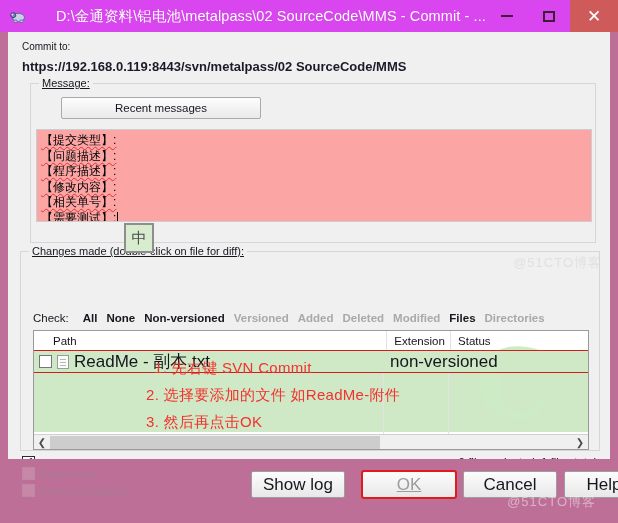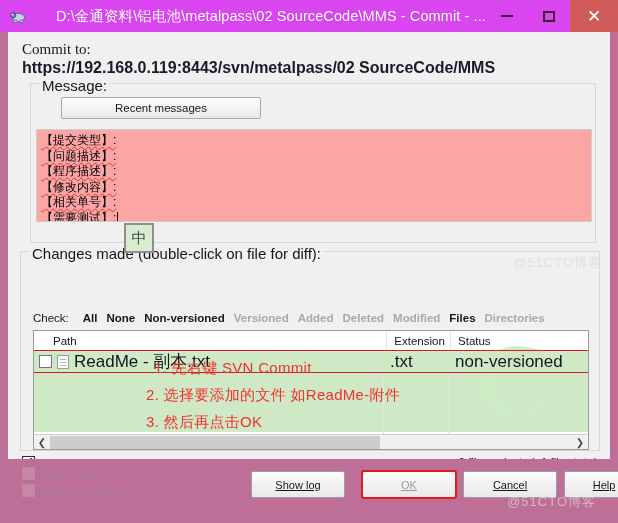--- a/index.html
+++ b/index.html
@@ -46,33 +46,34 @@
   
   #client {
     position: absolute; left: 8px; top: 32px; width: 602px; height: 427px;
     background: #f0f0f0;
   }
   #footerbar {
     position: absolute; left: 8px; top: 459px; width: 602px; height: 56px;
     background: #be6f97;
   }
 
-  .lbl { font-size: 15px; color: #16161e; font-family: Liberation Serif, serif; }
+  .lbl { font-size: 10px; color: #16161e; }
   #commit-to-label { position: absolute; left: 14px; top: 9px; }
-  #commit-url { position: absolute; left: 14px; top: 27px; font-weight: bold; font-size: 16px; }
+  #commit-url { position: absolute; left: 14px; top: 27px; font-weight: bold; font-size: 13px; }
 
   
   .groupbox {
     position: absolute;
     border: 1px solid #d6d6d6;
   }
   .groupbox > .gb-title {
     position: absolute; top: -7px; left: 8px;
-    background: #f0f0f0; padding: 0 3px; font-size: 15px; color: #16161e;
+    background: #f0f0f0; padding: 0 3px; font-size: 11px; color: #16161e;
     white-space: nowrap;
+    text-decoration: underline;
   }
   #msg-group { left: 22px; top: 51px; width: 566px; height: 160px; }
   #changes-group { left: 12px; top: 219px; width: 580px; height: 200px; }
 
   #recent-messages-btn {
     position: absolute; left: 30px; top: 13px; width: 200px; height: 22px;
     background: linear-gradient(#fdfdfd,#e9e9e9);
     border: 1px solid #aaa; border-radius: 2px;
     font-size: 11.5px; color: #16161e;
     display: flex; align-items: center; justify-content: center;
@@ -211,21 +212,21 @@
   #cb-keeplocks { left: 14px; top: 8px; position: absolute; display: flex; align-items: center; }
   #cb-keepchange { left: 14px; top: 25px; position: absolute; display: flex; align-items: center; }
   .cbox.pink { border: 1px solid #b98aa4; background: #c888a5; }
   .cb-label.pink { color: #a97d93; }
 
   .dlg-btn {
     position: absolute; top: 12px; height: 27px; width: 94px;
     background: linear-gradient(#fcfcfc,#e8e8e8);
     border: 1px solid #9d9d9d; border-radius: 2px;
     display: flex; align-items: center; justify-content: center;
-    font-size: 11px; color: #16161e; text-decoration: underline;
+    font-size: 17px; color: #16161e;
   }
   #btn-showlog { left: 243px; }
   #btn-ok { left: 354px; color: #9c9c9c; outline: 2px solid #e01b1b; outline-offset: -1px; border-color: #bdbdbd; }
   #btn-ok .u { text-decoration: underline; }
   #btn-cancel { left: 455px; }
   #btn-help { left: 556px; width: 80px; }
 
   
   .anno {
     position: absolute; color: #f5312f; font-size: 15px;
@@ -323,21 +324,20 @@
           <div id="col-sep-1"></div>
           <div id="col-sep-2"></div>
           <div id="watermark-logo">C</div>
 
           <div id="row-item">
             <div class="rcell rc-path">
               <span class="row-check"></span>
               <span class="file-icon"></span>
               <span>ReadMe - 副本.txt</span>
             </div>
-            <div class="rcell rc-ext">.txt</div>
             <div class="rcell rc-stat">non-versioned</div>
           </div>
 
           <div id="hscroll">
             <div class="sb-arrow">❮</div>
             <div id="sb-thumb" style="width:330px"></div>
             <div id="sb-track-rest"></div>
             <div class="sb-arrow">❯</div>
           </div>
         </div>

